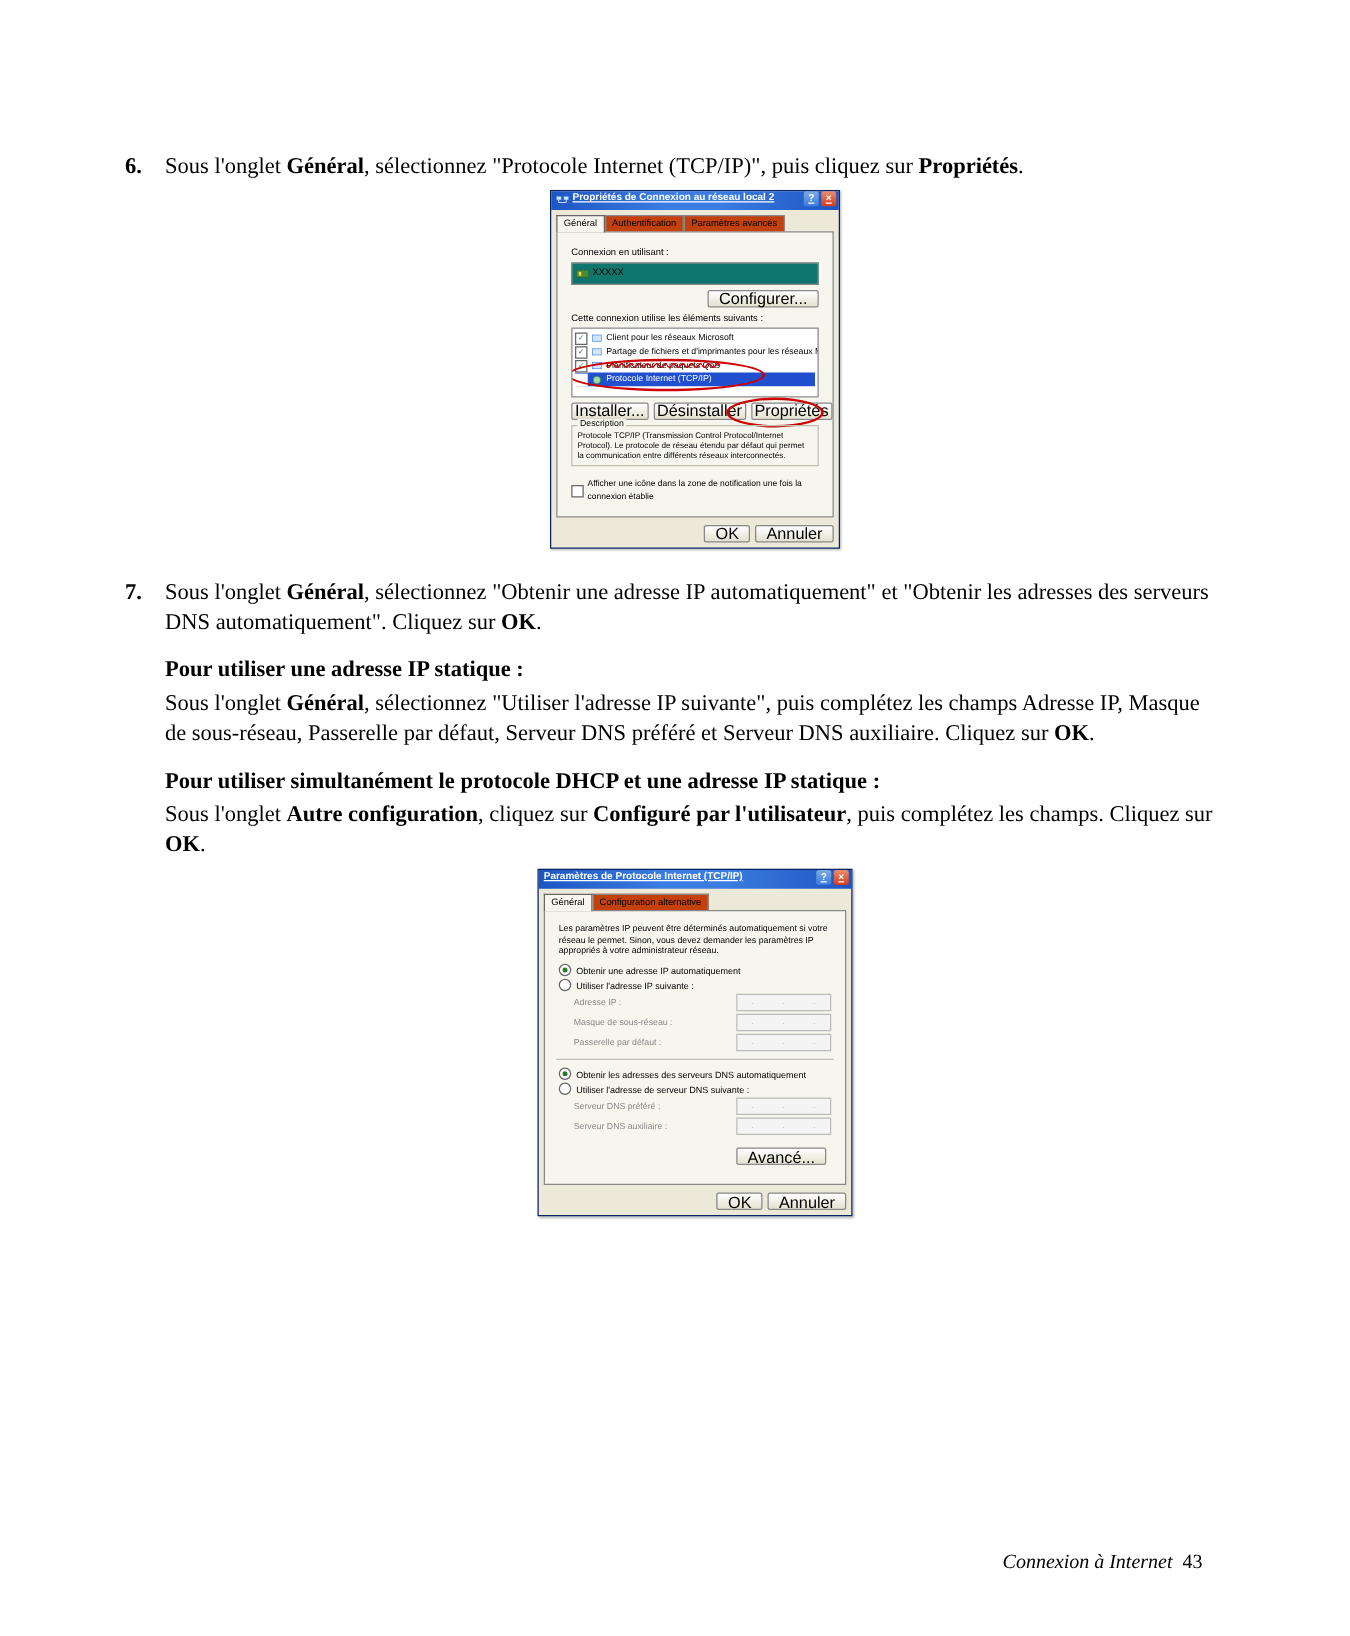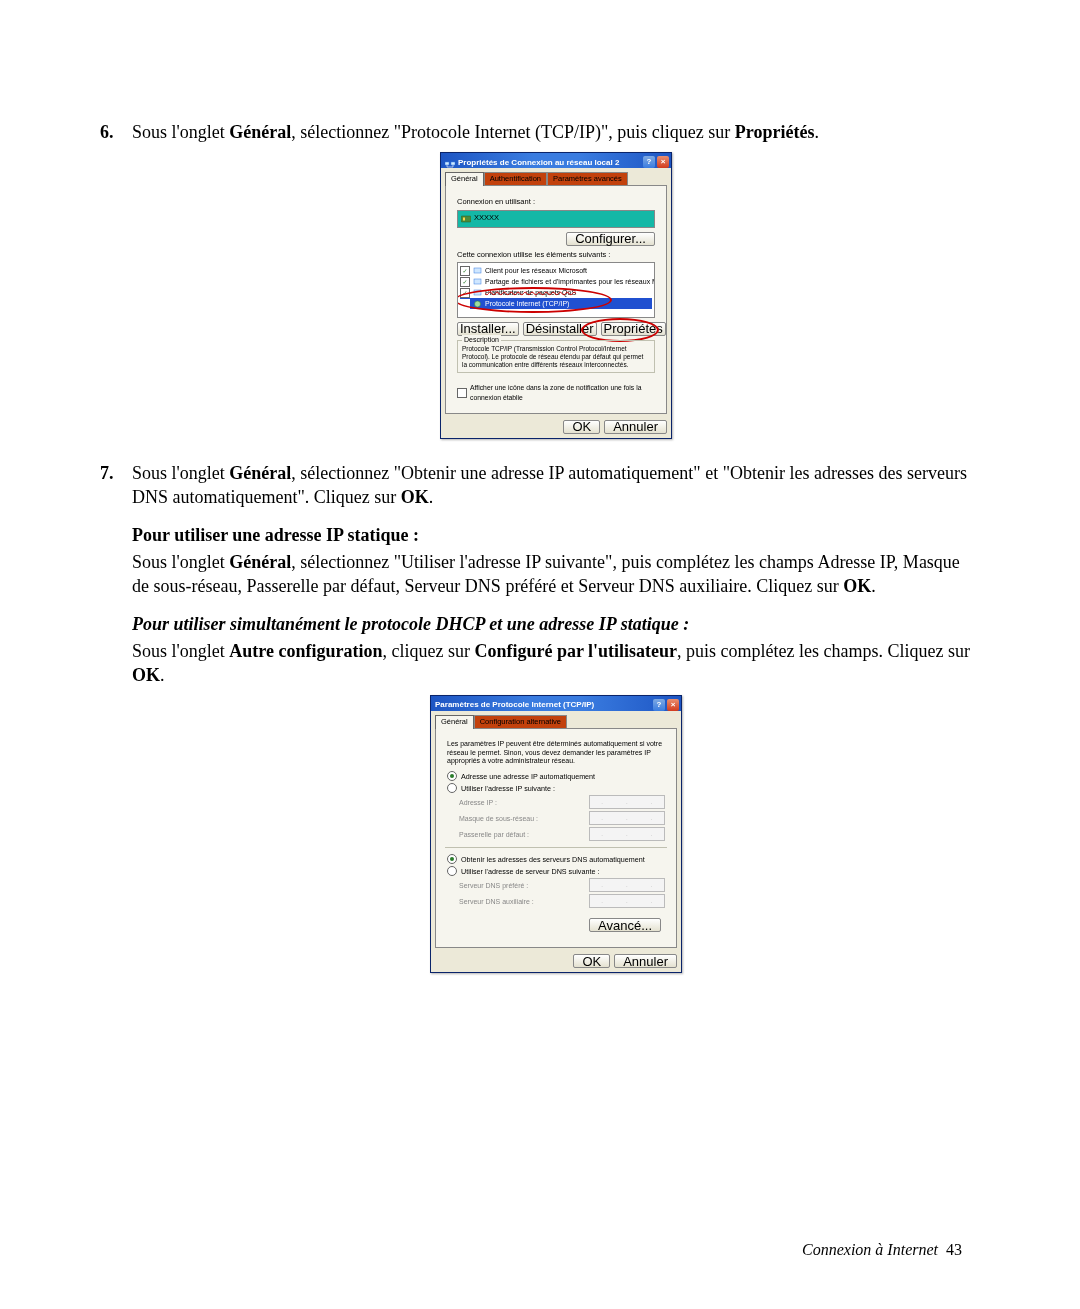--- a/index.html
+++ b/index.html
@@ -37,27 +37,28 @@
     font-family: Tahoma, Verdana, sans-serif;
     font-size: 7.5px;
     color: #000;
     background: #ece9d8;
     border: 1px solid #0a246a;
     box-shadow: 1px 1px 2px rgba(0,0,0,0.3);
     position: relative;
   }
   .titlebar {
     display: flex;
-    align-items: flex-end;
+    align-items: flex-start;
     background: linear-gradient(to right, #1d55c3, #3a7ce0 40%, #3a7ce0 60%, #1d55c3);
     color: #fff;
     font-weight: bold;
     font-size: 8px;
     height: 15px;
     padding: 0 2px 0 4px;
+    text-decoration: underline;
   }
   .title-icon {
     display: inline-flex;
     align-items: center;
     justify-content: center;
     width: 10px;
     height: 10px;
     margin-right: 3px;
   }
   .spacer { flex: 1; }
@@ -97,21 +98,21 @@
   }
   .dlg-inner {
     background: #f6f5ee;
     border: 1px solid #888;
     margin: 0 4px 4px 4px;
     padding: 11px;
   }
   .label-small { font-size: 7.5px; margin-bottom: 2px; display: block; }
   .field-box {
     border: 1px solid #888;
-    background: #14b8a6;
+    background: #0f766e;
     height: 16px;
     display: flex;
     align-items: center;
     padding: 0 3px;
     margin-bottom: 4px;
   }
   .field-box .net-icon {
     display: inline-block;
     width: 10px;
     height: 10px;
@@ -390,42 +391,42 @@
     <div class="step-body">
       <p style="margin:0 0 10px 0;">
         <span>Sous l'onglet </span><b>Général</b><span>, sélectionnez "Obtenir une adresse IP automatiquement" et "Obtenir les adresses des serveurs DNS automatiquement". Cliquez sur </span><b>OK</b><span>.</span>
       </p>
 
       <p style="margin:14px 0 2px 0;"><b>Pour utiliser une adresse IP statique :</b></p>
       <p style="margin:0 0 10px 0;">
         <span>Sous l'onglet </span><b>Général</b><span>, sélectionnez "Utiliser l'adresse IP suivante", puis complétez les champs Adresse IP, Masque de sous-réseau, Passerelle par défaut, Serveur DNS préféré et Serveur DNS auxiliaire. Cliquez sur </span><b>OK</b><span>.</span>
       </p>
 
-      <p style="margin:14px 0 2px 0;font-style:italic;"><b>Pour utiliser simultanément le protocole DHCP et une adresse IP statique :</b></p>
+      <p style="margin:14px 0 2px 0;"><b>Pour utiliser simultanément le protocole DHCP et une adresse IP statique :</b></p>
       <p style="margin:0 0 6px 0;">
         <span>Sous l'onglet </span><b>Autre configuration</b><span>, cliquez sur </span><b>Configuré par l'utilisateur</b><span>, puis complétez les champs. Cliquez sur </span><b>OK</b><span>.</span>
       </p>
 
       <div class="dlg" style="width:250px;">
         <div class="titlebar">
           <span>Paramètres de Protocole Internet (TCP/IP)</span>
           <span class="spacer"></span>
           <span class="sysbtn help">?</span>
           <span class="sysbtn close">×</span>
         </div>
         <div class="tabs">
           <div class="tab active">Général</div>
           <div class="tab">Configuration alternative</div>
         </div>
         <div class="dlg-inner">
           <div class="intro">Les paramètres IP peuvent être déterminés automatiquement si votre réseau le permet. Sinon, vous devez demander les paramètres IP appropriés à votre administrateur réseau.</div>
 
           <div class="radio-row">
             <span class="radio checked"></span>
-            <span>Adresse une adresse IP automatiquement</span>
+            <span>Obtenir une adresse IP automatiquement</span>
           </div>
           <div class="radio-row">
             <span class="radio"></span>
             <span>Utiliser l'adresse IP suivante :</span>
           </div>
           <div class="ip-row">
             <span>Adresse IP :</span>
             <div class="ip-field">
                 <i>.</i>
                 <i>.</i>

